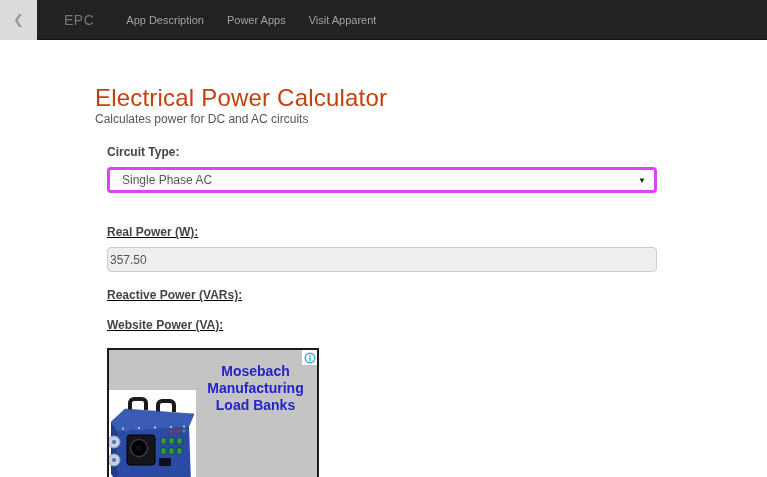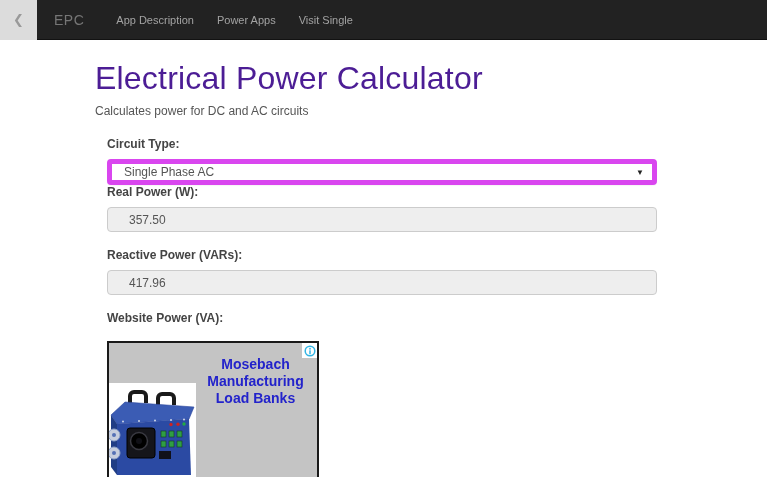--- a/index.html
+++ b/index.html
@@ -16,55 +16,55 @@
     background:#222222; border-bottom:1px solid #121212;
     display:flex; align-items:center;
   }
   .back-btn {
     width:37px; height:40px; background:#dcdcdc;
     display:flex; align-items:center; justify-content:center;
     color:#999999; font-size:13px; font-weight:bold; cursor:pointer;
     flex:0 0 auto;
   }
   .brand {
-    margin-left:17px; color:#767676; font-size:14px; letter-spacing:0.5px;
+    margin-left:27px; color:#767676; font-size:14px; letter-spacing:0.5px;
   }
   .nav { display:flex; margin-left:32px; }
   .nav-item {
     color:#a3a3a3; font-size:11px; margin-right:23px; cursor:pointer;
     white-space:nowrap;
   }
 
   
   .content { position:absolute; top:40px; left:95px; width:575px; }
   .page-title {
-    margin-top:20px; font-size:32px; font-weight:normal; color:#4c1d95;
+    margin-top:44px; font-size:24px; font-weight:normal; color:#c2410c;
     letter-spacing:0.2px;
   }
-  .page-subtitle { margin-top:7px; font-size:12px; color:#555555; }
+  .page-subtitle { font-size:12px; color:#555555; }
 
   .form-area { margin-top:19px; padding-left:12px; }
   .field-label {
     display:block; font-size:12px; font-weight:bold; color:#444444;
     margin-bottom:8px;
   }
   .select-box {
     width:550px; height:26px; background:#ffffff;
-    border:5px solid #d946ef; border-radius:4px;
+    border:3px solid #d946ef; border-radius:4px;
     display:flex; align-items:center; justify-content:space-between;
     padding:0 8px 0 12px; font-size:12px; color:#555555; cursor:pointer;
     box-shadow:0 1px 1px rgba(0,0,0,0.04);
   }
   .select-arrow { font-size:8px; color:#222222; }
-  .group-select { }
-  .group { margin-bottom:16px; }
+  .group-select { margin-bottom:32px; }
+  .group { margin-bottom:16px;text-decoration:underline; }
   .text-input {
     width:550px; height:25px; background:#eeeeee;
     border:1px solid #cccccc; border-radius:4px;
-    padding:0 21px; font-size:12px; color:#555555;
+    padding:0 2px; font-size:12px; color:#555555;
     font-family:"Liberation Sans","DejaVu Sans",sans-serif;
   }
 
   
   .ad {
     position:relative; margin-top:10px; width:212px; height:150px;
     background:#c4c4c4; border:2px solid #1a1a1a; overflow:hidden;
     cursor:pointer;
   }
   .ad-info {
@@ -87,21 +87,21 @@
 <div class="viewport">
 
   <div class="header">
     <div class="back-btn">
       <span>❮</span>
     </div>
     <div class="brand">EPC</div>
     <div class="nav">
       <span class="nav-item">App Description</span>
       <span class="nav-item">Power Apps</span>
-      <span class="nav-item">Visit Single</span>
+      <span class="nav-item">Visit Apparent</span>
     </div>
   </div>
 
   <div class="content">
     <h1 class="page-title">Electrical Power Calculator</h1>
     <div class="page-subtitle">Calculates power for DC and AC circuits</div>
 
     <div class="form-area">
 
       <div class="group-select">
@@ -112,21 +112,20 @@
         </div>
       </div>
 
       <div class="group">
         <label class="field-label">Real Power (W):</label>
         <input class="text-input" type="text" readonly="" value="357.50" style="">
       </div>
 
       <div class="group">
         <label class="field-label">Reactive Power (VARs):</label>
-        <input class="text-input" type="text" readonly="" value="417.96" style="">
       </div>
 
       <div class="group">
         <label class="field-label">Website Power (VA):</label>
       </div>
 
       <div class="ad">
         <div class="ad-info">
           <svg width="12" height="12" viewBox="0 0 12 12">
             <circle cx="6" cy="6" r="4.8" fill="none" stroke="#33b5e5" stroke-width="1.5"></circle>

